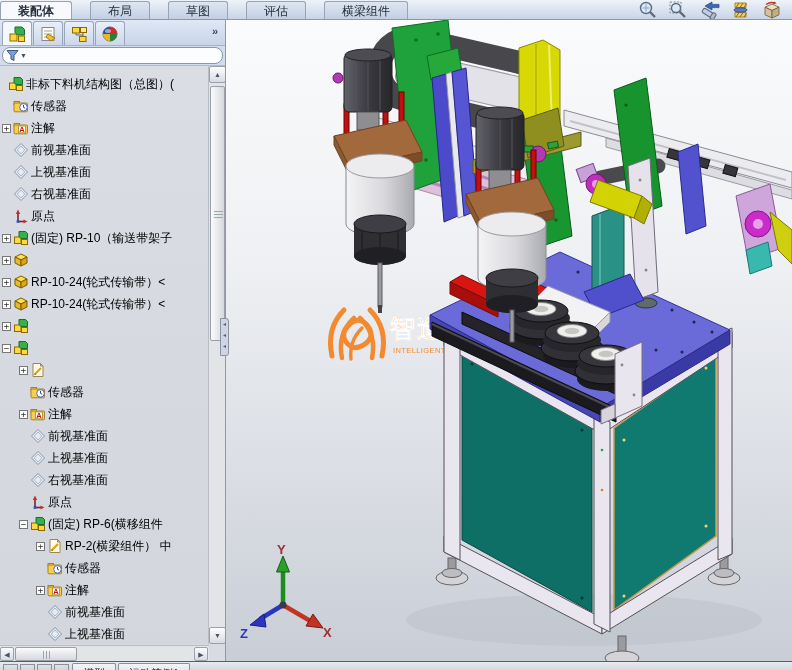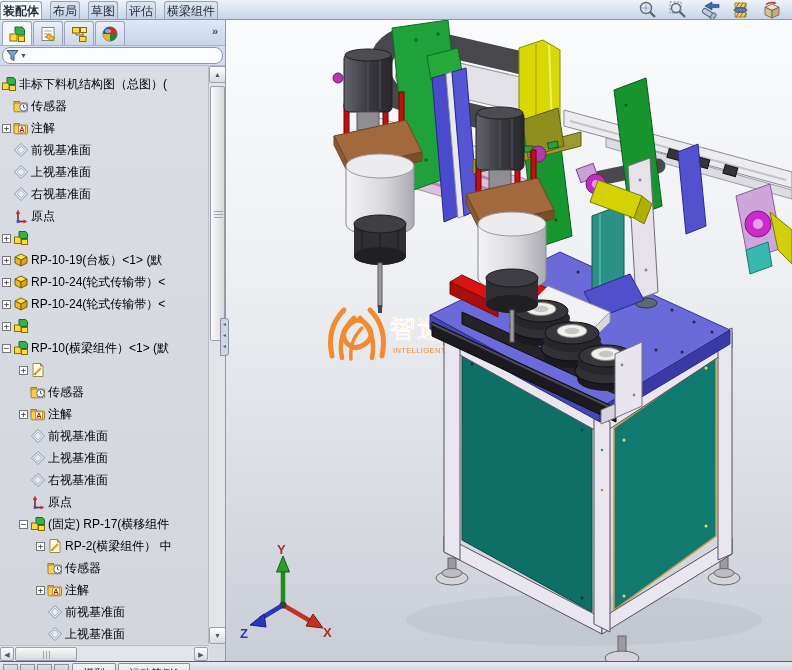--- a/index.html
+++ b/index.html
@@ -5,23 +5,23 @@
   * { margin:0; padding:0; box-sizing:border-box; }
   html,body { width:792px; height:670px; overflow:hidden; }
   body { font-family:"Liberation Sans","DejaVu Sans",sans-serif; background:#fff; }
   .app { position:relative; width:792px; height:670px; background:#fff; overflow:hidden; }
 
   
   .cmdbar { position:absolute; left:0; top:0; width:792px; height:20px;
     background:linear-gradient(#eef3fa,#c9d4e6); border-bottom:1px solid #8b98ac;
     display:flex; align-items:flex-end; }
   .cmd-tabs { display:flex; align-items:flex-end; height:20px; }
-  .cmd-tab { height:18px; padding:0 2px; font-size:12px; color:#26303c; line-height:18px;
+  .cmd-tab { height:18px; padding:0 17px; font-size:12px; color:#26303c; line-height:18px;
     background:linear-gradient(#dde6f2,#c3cfe2); border:1px solid #97a3b6; border-bottom:none;
-    border-radius:3px 3px 0 0; margin-right:8px; white-space:nowrap; cursor:default; }
+    border-radius:3px 3px 0 0; margin-right:18px; white-space:nowrap; cursor:default; }
   .cmd-tab.active { background:#f7f9fc; font-weight:bold; }
   .view-tools { position:absolute; right:8px; top:1px; display:flex; gap:7px; }
   .vt-btn { width:24px; height:18px; display:flex; align-items:center; justify-content:center; }
 
   
   .viewport { position:absolute; left:226px; top:20px; width:566px; height:643px;
     background:linear-gradient(180deg,#fafbfc 0%,#eef0f3 38%,#c9cdd6 100%); overflow:hidden; }
   .viewport svg { position:absolute; left:0; top:0; }
 
   
@@ -461,21 +461,21 @@
             <polygon points="1,1.5 12,1.5 8,6.5 8,11.5 5,10 5,6.5" fill="#7aa0d8" stroke="#3a5a88"></polygon>
           </svg>
         <span class="fdrop">▼</span>
         <input class="filter-input" value="" style="">
       </div>
     </div>
 
     <div class="tree-wrap">
       <div class="tree" id="tree">
         <div class="sliver"></div>
-      <div class="tree-row" style="padding-left: 1px;">
+      <div class="tree-row" style="padding-left: 8px;">
             <span class="tico">
               <svg viewBox="0 0 16 16">
                 <rect x="1.5" y="7" width="6.5" height="6.5" fill="#ffd83d" stroke="#8a6a00"></rect>
                 <polygon points="6,1.5 12.5,1.5 14.5,3.5 14.5,8.5 8,8.5 6,6.5" fill="#35b04a" stroke="#1d6b2c"></polygon>
                 <rect x="8.5" y="9.5" width="6" height="5" fill="#ffd83d" stroke="#8a6a00"></rect>
               </svg>
             </span>
             <span class="tlabel">非标下料机结构图（总图）(</span>
           </div>
           <div class="tree-row" style="padding-left: 2px;">
@@ -547,31 +547,31 @@
           </div>
           <div class="tree-row" style="padding-left: 2px;">
             <span class="exp">+</span>
             <span class="tico">
               <svg viewBox="0 0 16 16">
                 <rect x="1.5" y="7" width="6.5" height="6.5" fill="#ffd83d" stroke="#8a6a00"></rect>
                 <polygon points="6,1.5 12.5,1.5 14.5,3.5 14.5,8.5 8,8.5 6,6.5" fill="#35b04a" stroke="#1d6b2c"></polygon>
                 <rect x="8.5" y="9.5" width="6" height="5" fill="#ffd83d" stroke="#8a6a00"></rect>
               </svg>
             </span>
+            <span class="tlabel">(固定) RP-10（输送带架子</span>
           </div>
           <div class="tree-row" style="padding-left: 2px;">
             <span class="exp">+</span>
             <span class="tico">
               <svg viewBox="0 0 16 16">
                 <polygon points="8,2 14,5 8,8 2,5" fill="#ffe24a" stroke="#7a5c00"></polygon>
                 <polygon points="2,5 8,8 8,14 2,11" fill="#e8b92a" stroke="#7a5c00"></polygon>
                 <polygon points="8,8 14,5 14,11 8,14" fill="#d9a51f" stroke="#7a5c00"></polygon>
               </svg>
             </span>
-            <span class="tlabel">RP-10-19(台板）&lt;1&gt; (默</span>
           </div>
           <div class="tree-row" style="padding-left: 2px;">
             <span class="exp">+</span>
             <span class="tico">
               <svg viewBox="0 0 16 16">
                 <polygon points="8,2 14,5 8,8 2,5" fill="#ffe24a" stroke="#7a5c00"></polygon>
                 <polygon points="2,5 8,8 8,14 2,11" fill="#e8b92a" stroke="#7a5c00"></polygon>
                 <polygon points="8,8 14,5 14,11 8,14" fill="#d9a51f" stroke="#7a5c00"></polygon>
               </svg>
             </span>
@@ -600,21 +600,20 @@
           </div>
           <div class="tree-row" style="padding-left: 2px;">
             <span class="exp">−</span>
             <span class="tico">
               <svg viewBox="0 0 16 16">
                 <rect x="1.5" y="7" width="6.5" height="6.5" fill="#ffd83d" stroke="#8a6a00"></rect>
                 <polygon points="6,1.5 12.5,1.5 14.5,3.5 14.5,8.5 8,8.5 6,6.5" fill="#35b04a" stroke="#1d6b2c"></polygon>
                 <rect x="8.5" y="9.5" width="6" height="5" fill="#ffd83d" stroke="#8a6a00"></rect>
               </svg>
             </span>
-            <span class="tlabel">RP-10(横梁组件）&lt;1&gt; (默</span>
           </div>
           <div class="tree-row" style="padding-left: 19px;">
             <span class="exp">+</span>
             <span class="tico">
               <svg viewBox="0 0 16 16">
                 <polygon points="3,1.5 10.5,1.5 13,4 13,14.5 3,14.5" fill="#fffbe8" stroke="#998a4a"></polygon>
                 <polygon points="10.5,1.5 13,4 10.5,4" fill="#e8dfa8" stroke="#998a4a"></polygon>
                 <line x1="5" y1="12" x2="11" y2="6" stroke="#e0a010" stroke-width="2.2"></line>
                 <polygon points="4.2,13 6.2,12.6 4.6,11.2" fill="#5a4a20"></polygon>
               </svg>
@@ -689,21 +688,21 @@
           </div>
           <div class="tree-row" style="padding-left: 19px;">
             <span class="exp">−</span>
             <span class="tico">
               <svg viewBox="0 0 16 16">
                 <rect x="1.5" y="7" width="6.5" height="6.5" fill="#ffd83d" stroke="#8a6a00"></rect>
                 <polygon points="6,1.5 12.5,1.5 14.5,3.5 14.5,8.5 8,8.5 6,6.5" fill="#35b04a" stroke="#1d6b2c"></polygon>
                 <rect x="8.5" y="9.5" width="6" height="5" fill="#ffd83d" stroke="#8a6a00"></rect>
               </svg>
             </span>
-            <span class="tlabel">(固定) RP-17(横移组件</span>
+            <span class="tlabel">(固定) RP-6(横移组件</span>
           </div>
           <div class="tree-row" style="padding-left: 36px;">
             <span class="exp">+</span>
             <span class="tico">
               <svg viewBox="0 0 16 16">
                 <polygon points="3,1.5 10.5,1.5 13,4 13,14.5 3,14.5" fill="#fffbe8" stroke="#998a4a"></polygon>
                 <polygon points="10.5,1.5 13,4 10.5,4" fill="#e8dfa8" stroke="#998a4a"></polygon>
                 <line x1="5" y1="12" x2="11" y2="6" stroke="#e0a010" stroke-width="2.2"></line>
                 <polygon points="4.2,13 6.2,12.6 4.6,11.2" fill="#5a4a20"></polygon>
               </svg>

